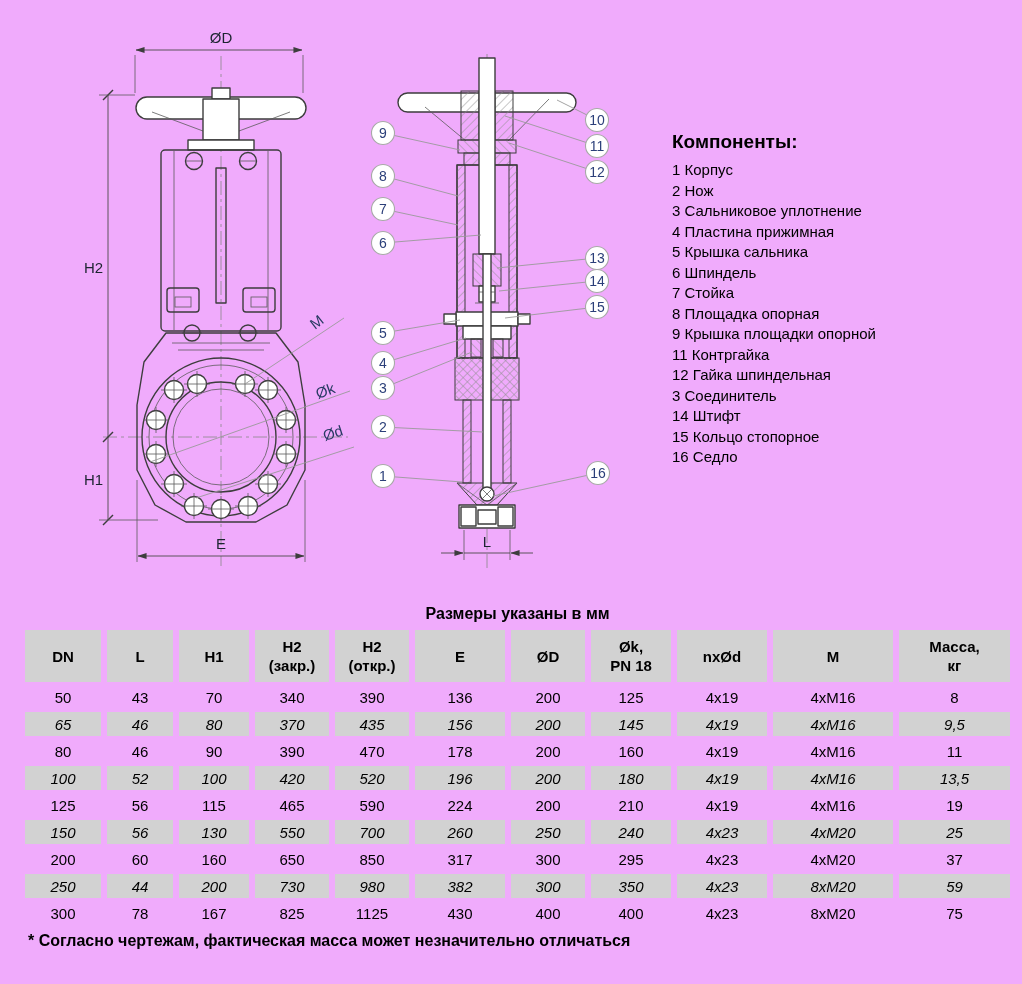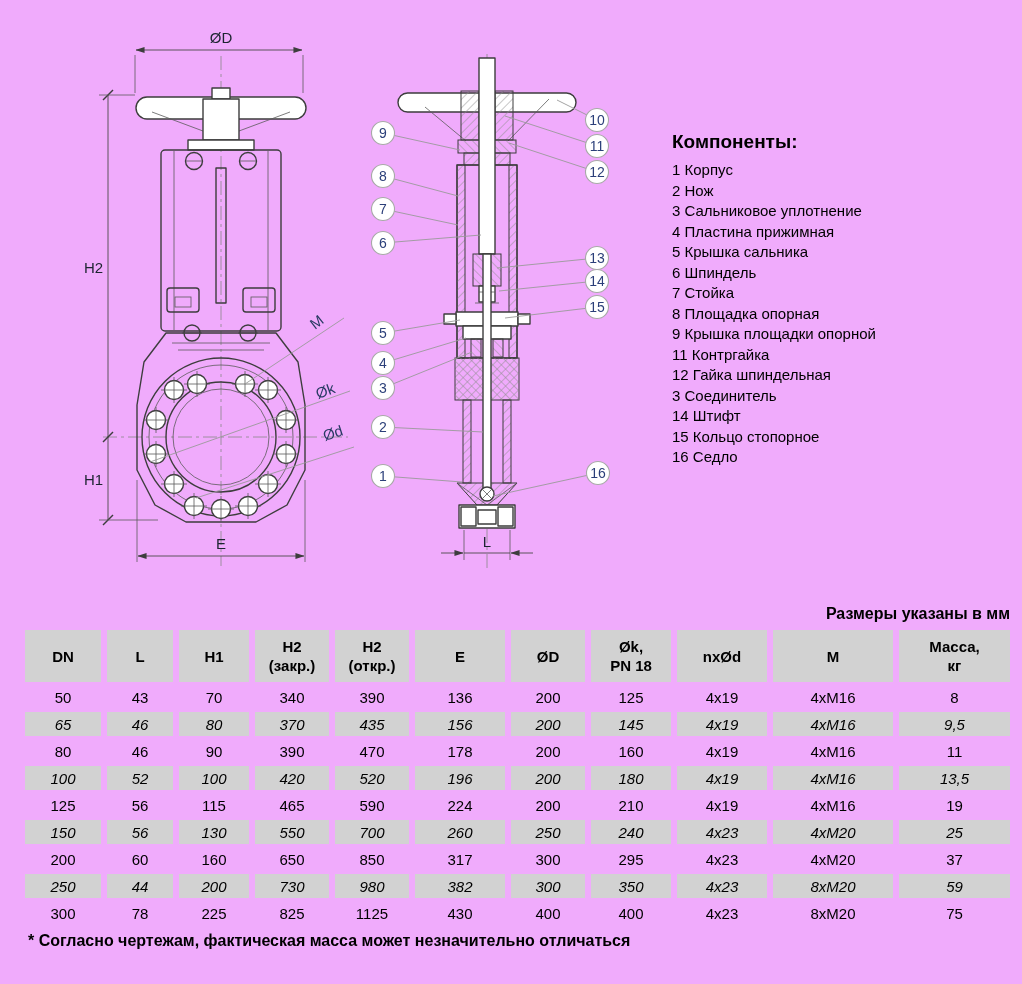--- a/index.html
+++ b/index.html
@@ -21,21 +21,21 @@
   .hatchA{fill:url(#hA);stroke:#3d3d3d;stroke-width:1;}
   .hatchB{fill:url(#hB);stroke:#3d3d3d;stroke-width:1;}
   .hatchX{fill:url(#hB);stroke:none;}
 
   
   #components{position:absolute;left:672px;top:131px;width:345px;}
   #components .title{font-size:19px;font-weight:bold;margin-bottom:7px;}
   .comp-item{font-size:15px;line-height:20.5px;white-space:nowrap;}
 
   
-  #units-note{position:absolute;left:25px;top:605px;width:985px;text-align:right;
+  #units-note{position:absolute;left:25px;top:605px;width:985px;text-align:center;
               font-size:16px;font-weight:bold;}
   #dim-table{position:absolute;left:25px;top:630px;display:grid;
              grid-template-rows:52px repeat(9,24px);gap:3px 6px;}
   #dim-table .th{background:#d2d2d2;display:flex;align-items:center;justify-content:center;
                  font-weight:bold;font-size:15px;text-align:center;white-space:pre-line;line-height:19px;}
   #dim-table .td{display:flex;align-items:center;justify-content:center;font-size:15px;}
   #dim-table .td.gray{background:#d2d2d2;font-style:italic;}
   #footnote{position:absolute;left:28px;top:932px;font-size:16px;font-weight:bold;}
 </style>
 </head>
@@ -389,21 +389,21 @@
       <div class="td gray">730</div>
       <div class="td gray">980</div>
       <div class="td gray">382</div>
       <div class="td gray">300</div>
       <div class="td gray">350</div>
       <div class="td gray">4x23</div>
       <div class="td gray">8xM20</div>
       <div class="td gray">59</div>
       <div class="td white">300</div>
       <div class="td white">78</div>
-      <div class="td white">225</div>
+      <div class="td white">167</div>
       <div class="td white">825</div>
       <div class="td white">1125</div>
       <div class="td white">430</div>
       <div class="td white">400</div>
       <div class="td white">400</div>
       <div class="td white">4x23</div>
       <div class="td white">8xM20</div>
       <div class="td white">75</div>
     </div>
   <div id="footnote">* Согласно чертежам, фактическая масса может незначительно отличаться</div>

